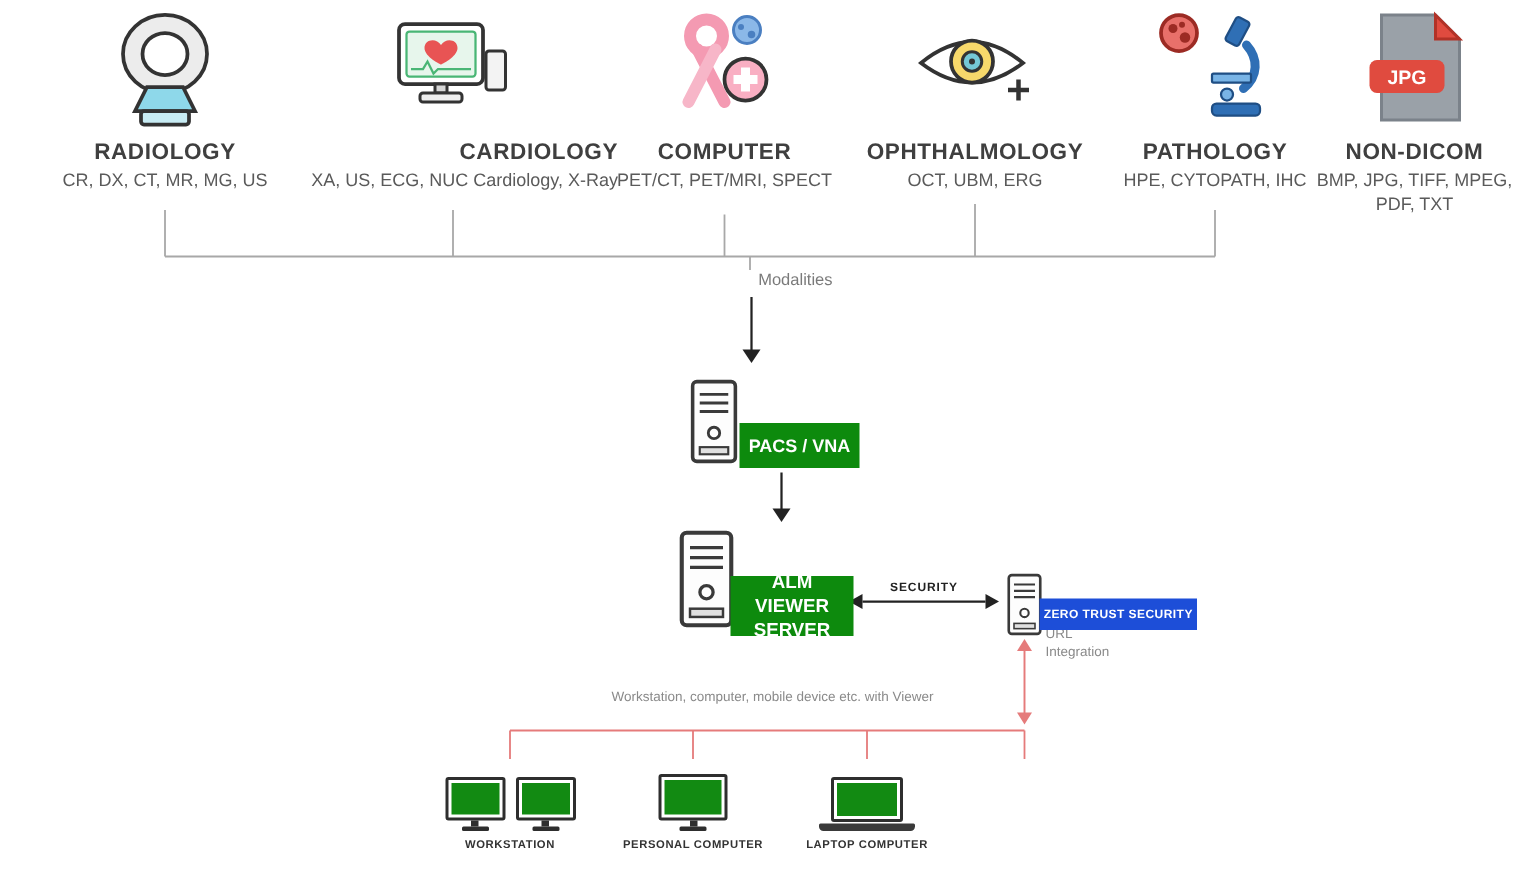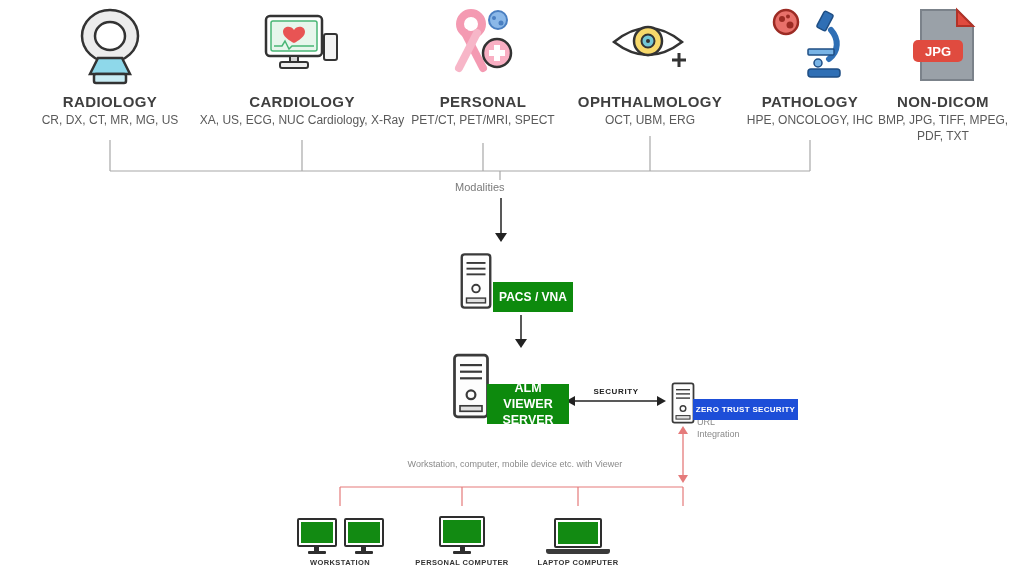--- a/index.html
+++ b/index.html
@@ -7,21 +7,21 @@
   body { font-family:"Liberation Sans", sans-serif; }
   .canvas { position:relative; width:1024px; height:588px; background:#fff; overflow:hidden; }
 
   svg.connectors { position:absolute; left:0; top:0; }
 
   .modality { position:absolute; top:4px; text-align:center; }
   .m-icon { height:86px; display:flex; align-items:flex-end; justify-content:center; }
   .m-title { font-size:15px; font-weight:700; color:#3f3f3f; letter-spacing:.4px; margin-top:3px; }
   .m-sub { font-size:12px; color:#5a5a5a; margin-top:3px; line-height:1.3; }
 
-  .label-modalities { position:absolute; left:455px; top:181px; width:100px; text-align:left;
+  .label-modalities { position:absolute; left:455px; top:181px; width:100px; text-align:right;
     font-size:11px; color:#7a7a7a; }
 
   .server { position:absolute; }
 
   .green-box { position:absolute; background:#0d8a0d; color:#fff; font-weight:700;
     display:flex; align-items:center; justify-content:center; text-align:center; z-index:3; }
   .box-pacs { left:493px; top:282px; width:80px; height:30px; font-size:12px; }
   .box-alm  { left:487px; top:384px; width:82px; height:40px; font-size:12.5px; line-height:1.3; padding:0 21px;text-align:center; }
 
   .sec-label { position:absolute; left:576px; top:387px; width:80px; text-align:center;
@@ -85,21 +85,21 @@
         <ellipse cx="42" cy="30" rx="28" ry="26" fill="#ececec" stroke="#333" stroke-width="2.5"></ellipse>
         <ellipse cx="42" cy="30" rx="15" ry="14" fill="#fff" stroke="#333" stroke-width="2.5"></ellipse>
         <path d="M30 52 L54 52 L62 68 L22 68 Z" fill="#8ed8ea" stroke="#333" stroke-width="2.5"></path>
         <rect x="26" y="68" width="32" height="9" rx="2" fill="#c8ecf4" stroke="#333" stroke-width="2.5"></rect>
       </svg>
     </div>
     <div class="m-title">RADIOLOGY</div>
     <div class="m-sub">CR, DX, CT, MR, MG, US</div>
   </div>
 
-  <div class="modality" style="left:192px; width:220px;">
+  <div class="modality" style="left:192px; width:220px;text-align:right;">
     <div class="m-icon">
       <svg width="84" height="84" viewBox="0 0 84 84">
         <rect x="64" y="28" width="13" height="26" rx="2" fill="#f3f3f3" stroke="#333" stroke-width="2"></rect>
         <rect x="6" y="10" width="56" height="40" rx="4" fill="#fff" stroke="#333" stroke-width="2.5"></rect>
         <rect x="11" y="15" width="46" height="30" rx="2" fill="#e7f6ec" stroke="#49b675" stroke-width="1.5"></rect>
         <path d="M34 24 c-3 -5 -11 -4 -11 2 c0 6 11 11 11 11 c0 0 11 -5 11 -11 c0 -6 -8 -7 -11 -2 z" fill="#e85454"></path>
         <polyline points="14,40 22,40 25,35 29,43 32,40 54,40" fill="none" stroke="#49b675" stroke-width="1.5"></polyline>
         <rect x="30" y="50" width="8" height="6" fill="#d6d6d6" stroke="#333" stroke-width="2"></rect>
         <rect x="20" y="56" width="28" height="6" rx="2" fill="#eee" stroke="#333" stroke-width="2"></rect>
       </svg>
@@ -115,21 +115,21 @@
         <circle cx="53" cy="12" r="2" fill="#4a7fc1"></circle>
         <circle cx="60" cy="17" r="2.5" fill="#4a7fc1"></circle>
         <circle cx="30" cy="18" r="11" fill="none" stroke="#f49ab2" stroke-width="8"></circle>
         <path d="M24 27 L42 62" stroke="#f49ab2" stroke-width="8" stroke-linecap="round"></path>
         <path d="M36 27 L18 62" stroke="#f7b6c8" stroke-width="8" stroke-linecap="round"></path>
         <circle cx="56" cy="47" r="14" fill="#f9afc3" stroke="#333" stroke-width="2.5"></circle>
         <rect x="53" y="39" width="6" height="16" fill="#fff"></rect>
         <rect x="48" y="44" width="16" height="6" fill="#fff"></rect>
       </svg>
     </div>
-    <div class="m-title">PERSONAL</div>
+    <div class="m-title">COMPUTER</div>
     <div class="m-sub">PET/CT, PET/MRI, SPECT</div>
   </div>
 
   <div class="modality" style="left:560px; width:180px;">
     <div class="m-icon">
       <svg width="84" height="84" viewBox="0 0 84 84">
         <path d="M6 36 Q 40 8 74 36 Q 40 62 6 36 Z" fill="#fff" stroke="#333" stroke-width="2.5"></path>
         <circle cx="40" cy="35" r="14" fill="#f7d96b" stroke="#333" stroke-width="2.5"></circle>
         <circle cx="40" cy="35" r="6.5" fill="#74c8d6" stroke="#333" stroke-width="2"></circle>
         <circle cx="40" cy="35" r="2" fill="#333"></circle>
@@ -148,21 +148,21 @@
         <circle cx="22" cy="19" r="3.5" fill="#9c2b24"></circle>
         <circle cx="20" cy="10.5" r="2" fill="#9c2b24"></circle>
         <rect x="52" y="6" width="10" height="18" rx="2" transform="rotate(28 57 15)" fill="#2f6fb5" stroke="#1f4e84" stroke-width="1.5"></rect>
         <path d="M63 24 C 71 33 71 45 61 53" fill="none" stroke="#2f6fb5" stroke-width="6" stroke-linecap="round"></path>
         <rect x="40" y="43" width="26" height="6" rx="1" fill="#79b4e6" stroke="#1f4e84" stroke-width="1.5"></rect>
         <circle cx="50" cy="57" r="4" fill="#79b4e6" stroke="#1f4e84" stroke-width="1.5"></circle>
         <rect x="40" y="63" width="32" height="8" rx="3" fill="#2f6fb5" stroke="#1f4e84" stroke-width="1.5"></rect>
       </svg>
     </div>
     <div class="m-title">PATHOLOGY</div>
-    <div class="m-sub">HPE, ONCOLOGY, IHC</div>
+    <div class="m-sub">HPE, CYTOPATH, IHC</div>
   </div>
 
   <div class="modality" style="left:868px; width:150px;">
     <div class="m-icon">
       <svg width="84" height="84" viewBox="0 0 84 84">
         <path d="M20 4 H56 L72 20 V74 H20 Z" fill="#9aa1a8" stroke="#7b828a" stroke-width="2"></path>
         <path d="M56 4 L56 20 H72 Z" fill="#e04b3f" stroke="#b23227" stroke-width="2"></path>
         <rect x="12" y="34" width="50" height="22" rx="5" fill="#e04b3f"></rect>
         <text x="37" y="50" text-anchor="middle" font-family="Liberation Sans, sans-serif" font-size="13" font-weight="bold" fill="#fff">JPG</text>
       </svg>

